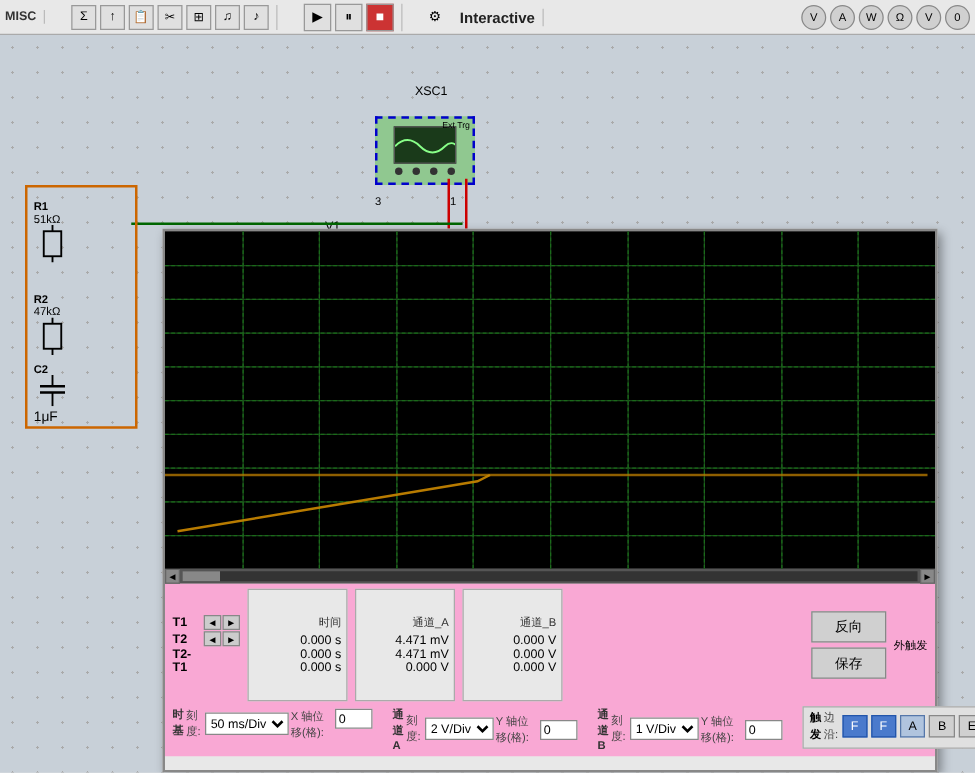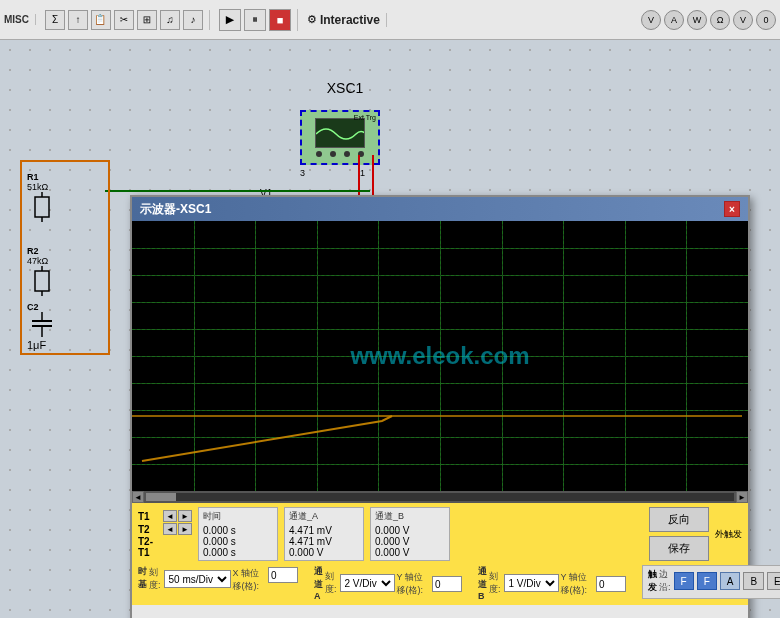--- a/index.html
+++ b/index.html
@@ -9,27 +9,27 @@
       overflow: hidden;
       font-family: Arial, sans-serif;
       font-size: 11px;
       background: #c8d0d8;
       position: relative;
     }
 
     
     #toolbar {
       width: 780px;
-      height: 40px;
+      height: 28px;
       background: #e8e8e8;
       border-bottom: 1px solid #aaa;
       display: flex;
       align-items: center;
       padding: 0 4px;
-      gap: 9px;
+      gap: 21px;
       position: relative;
     }
     .toolbar-section {
       display: flex;
       align-items: center;
       gap: 3px;
       border-right: 1px solid #bbb;
       padding-right: 6px;
     }
     .toolbar-btn {
@@ -52,21 +52,21 @@
       width: 22px; height: 22px;
       background: #e0e0e0;
       border: 1px solid #999;
       display: flex; align-items: center; justify-content: center;
       cursor: pointer;
     }
     .interactive-label {
       font-size: 12px;
       color: #222;
       font-weight: bold;
-      margin-left: 0;
+      margin-left: 12px;
     }
     .toolbar-right {
       margin-left: auto;
       display: flex;
       align-items: center;
       gap: 3px;
     }
     .circle-btn {
       width: 20px; height: 20px;
       border-radius: 50%;
@@ -98,21 +98,21 @@
 
     
     .oscilloscope-instrument {
       position: absolute;
       top: 40px;
       left: 300px;
       width: 90px;
       height: 70px;
     }
     .xsc1-label {
-      font-size: 14px;
+      font-size: 10px;
       color: #000;
       text-align: center;
       margin-bottom: 14px;
     }
     .osc-box {
       width: 80px;
       height: 55px;
       background: #90c890;
       border: 2px dashed #0000cc;
       display: flex;
@@ -259,35 +259,36 @@
     }
     .scroll-thumb {
       width: 30px;
       height: 8px;
       background: #888;
     }
 
     
     #osc-controls {
       padding: 4px 6px;
-      background: #fde047;
+      background: #f9a8d4;
     }
 
     
     .measure-row {
       display: flex;
       gap: 6px;
       margin-bottom: 4px;
       align-items: center;
     }
     .measure-group {
       border: 1px solid #aaa;
       background: #e8e8e8;
-      padding: 2px 4px;
+      padding: 20px 4px;
       min-width: 80px;
+      text-align: right;
     }
     .measure-title {
       font-size: 9px;
       color: #333;
       margin-bottom: 2px;
     }
     .measure-val {
       font-size: 10px;
       color: #000;
       white-space: nowrap;
@@ -514,24 +515,20 @@
         <line x1="5" y1="9" x2="25" y2="9" stroke="#000" stroke-width="2"></line>
         <line x1="5" y1="14" x2="25" y2="14" stroke="#000" stroke-width="2"></line>
         <line x1="15" y1="14" x2="15" y2="25" stroke="#000" stroke-width="1.5"></line>
       </svg>
       <div style="font-size:11px;">1μF</div>
     </div>
   </div>
 
   <div id="osc-dialog">
 
-    <div id="osc-titlebar">
-      <span>示波器-XSC1</span>
-      <div class="close-btn">×</div>
-    </div>
 
     <div id="osc-screen">
 
       <div class="grid-h" style="top:10%;"></div>
       <div class="grid-h" style="top:20%;"></div>
       <div class="grid-h" style="top:30%;"></div>
       <div class="grid-h" style="top:40%;"></div>
       <div class="grid-h" style="top:50%;"></div>
       <div class="grid-h" style="top:60%;"></div>
       <div class="grid-h" style="top:70%;"></div>
@@ -548,21 +545,20 @@
       <div class="grid-v" style="left:80%;"></div>
       <div class="grid-v" style="left:90%;"></div>
 
       <svg style="position:absolute;top:0;left:0;width:100%;height:100%;">
 
         <path d="M 10,240 L 250,200 L 260,195" stroke="#cc8800" stroke-width="2" fill="none" opacity="0.9"></path>
 
         <line x1="0" y1="195" x2="610" y2="195" stroke="#cc8800" stroke-width="2" opacity="0.7"></line>
       </svg>
 
-      <div class="watermark">www.eleok.com</div>
     </div>
 
     <div id="osc-scrollbar">
       <div class="scroll-arrow">◄</div>
       <div class="scroll-track">
         <div class="scroll-thumb"></div>
       </div>
       <div class="scroll-arrow">►</div>
     </div>
 

